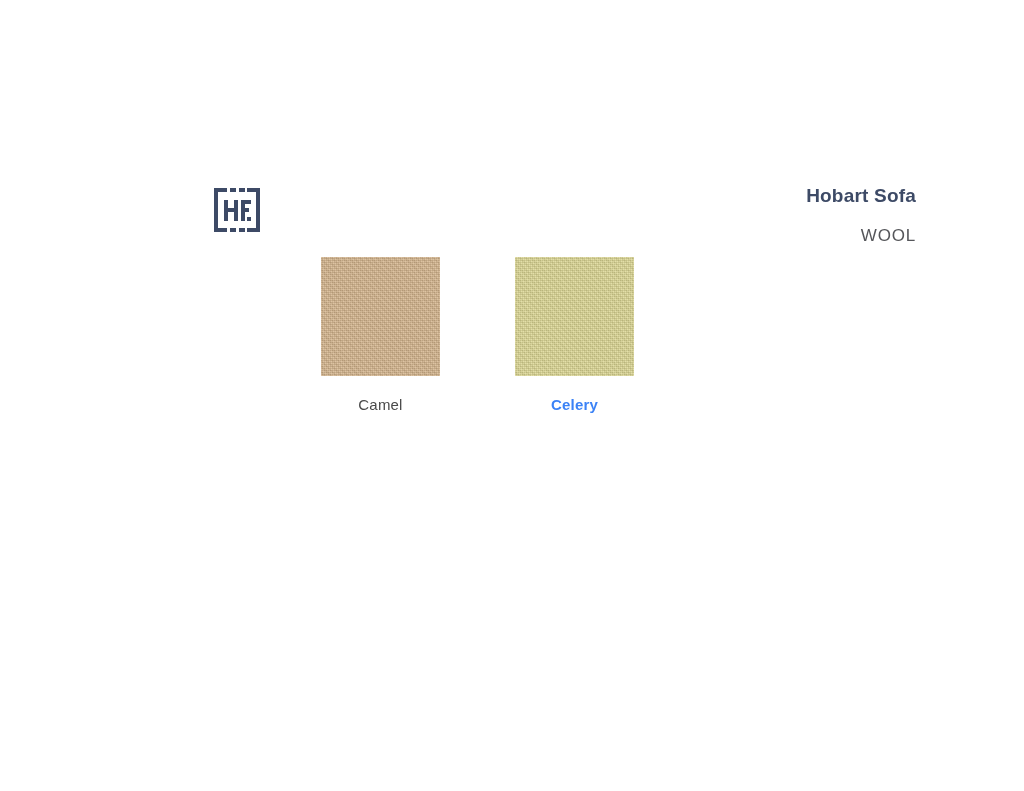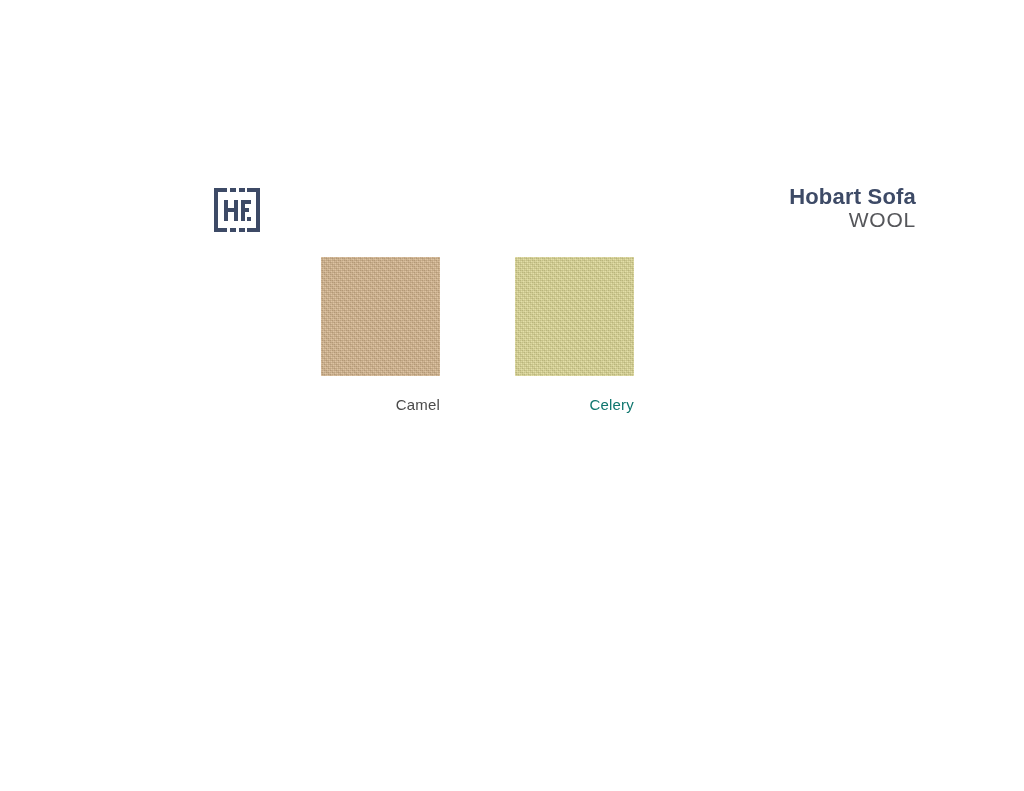--- a/index.html
+++ b/index.html
@@ -34,29 +34,29 @@
   #logo-mark svg { display: block; }
 
   #title-block {
     position: absolute;
     right: 108px;
     top: 186px;
     text-align: right;
     line-height: 1;
   }
   #product-title {
-    font-size: 22px;
+    font-size: 19px;
     font-weight: bold;
     color: #3d4a66;
     letter-spacing: 0.2px;
     white-space: nowrap;
   }
   #material-name {
-    margin-top: 1px;
-    font-size: 21px;
+    margin-top: 22px;
+    font-size: 17px;
     font-weight: normal;
     color: #55565a;
     letter-spacing: 0.8px;
     white-space: nowrap;
   }
 
   
   #swatch-grid {
     position: absolute;
     left: 321px;
@@ -101,21 +101,21 @@
     inset: 0;
     background-image:
       repeating-linear-gradient(45deg,
         rgba(255,255,255,0.05) 0px, rgba(255,255,255,0.05) 2px,
         rgba(0,0,0,0.04) 2px, rgba(0,0,0,0.04) 4px);
     pointer-events: none;
   }
 
   .swatch-label {
     margin-top: 20px;
-    text-align: right;
+    text-align: center;
     font-size: 15px;
     color: #4a4a4a;
     letter-spacing: 0.2px;
     white-space: nowrap;
   }
 </style>
 </head>
 <body style="background: rgb(255, 255, 255);">
 
 <div id="header">
@@ -162,21 +162,21 @@
 
   <div class="swatch-row">
 
     <div class="swatch-cell">
       <div class="swatch-chip" style="background-color:#d5b58c;"></div>
       <div class="swatch-label" style="color: rgb(74, 74, 74);">Camel</div>
     </div>
 
     <div class="swatch-cell">
       <div class="swatch-chip" style="background-color:#ddd793;"></div>
-      <div class="swatch-label" style="color: #0f766e;">Celery</div>
+      <div class="swatch-label" style="color: #3b82f6; font-weight: bold;">Celery</div>
     </div>
 
 
   </div>
 
   <div class="swatch-row">
 
 
 
   </div>

